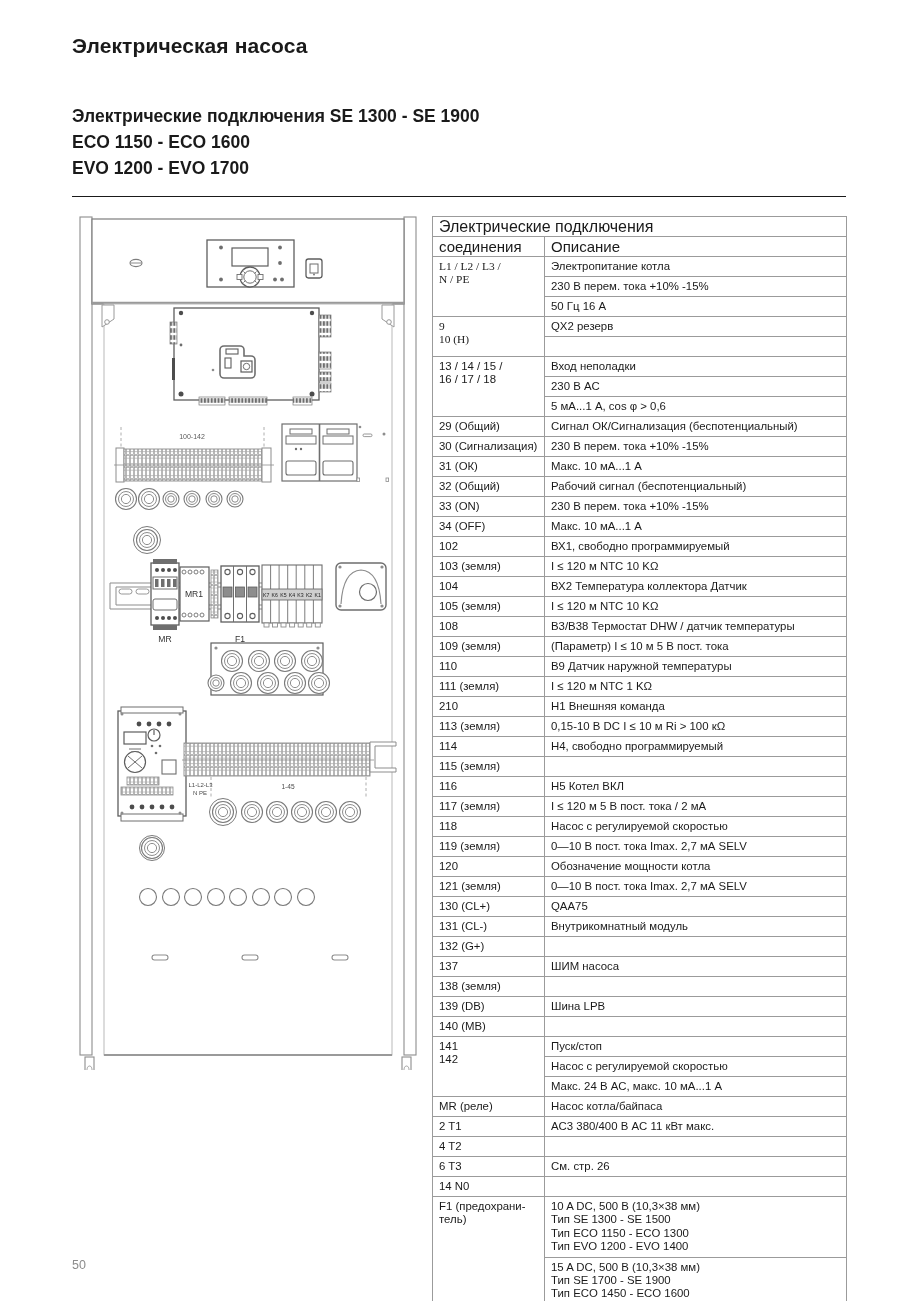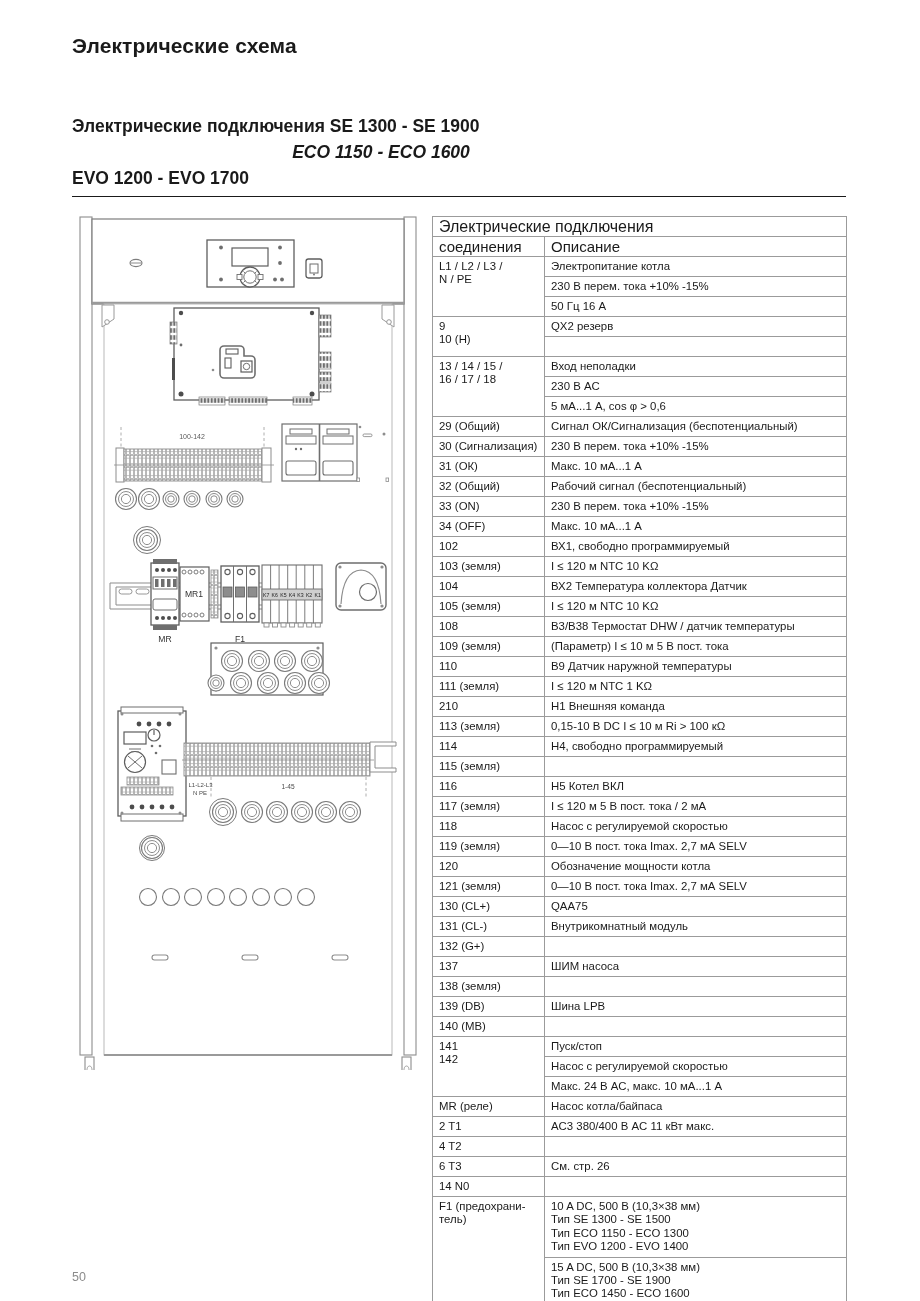--- a/index.html
+++ b/index.html
@@ -12,31 +12,31 @@
     position:relative;
     overflow:hidden;
   }
   .page{position:relative;width:920px;height:1301px;}
 
   
   .h1{
     position:absolute;left:72px;top:34px;
     font-size:21px;font-weight:bold;letter-spacing:.1px;
   }
-  .h2block{position:absolute;left:72px;top:113px;width:700px;}
+  .h2block{position:absolute;left:72px;top:103px;width:700px;}
   .h2line{font-size:17.5px;font-weight:bold;line-height:26px;white-space:pre;}
   .rule{
     position:absolute;left:72px;top:196px;width:774px;height:1px;
     background:#1a1a1a;
   }
 
   
   .pageno{
     position:absolute;left:72px;top:1258px;
-    font-size:12.5px;color:#8c8c8c;margin-top:12px;
+    font-size:12.5px;color:#8c8c8c;
   }
 
   
   .drawing{
     position:absolute;left:74px;top:215px;width:348px;height:855px;
   }
   .drawing svg{display:block;}
 
   
   .tbl-wrap{
@@ -65,36 +65,36 @@
     font-weight:bold;
     font-size:16px;
     padding:4px 4px;
   }
   th.colhead{
     background:#dcdcdc;
     font-weight:bold;
     font-size:15px;
     padding:4px 6px;
   }
-  td.pad2{padding-top:4px;padding-bottom:4px;}
+  td.pad2{padding-top:4px;padding-bottom:4px;font-family:Liberation Serif, serif;}
   td.tall{padding-top:6px;padding-bottom:6px;margin-left:48px;}
   td.mid{vertical-align:middle;}
   .nowrapc{white-space:pre-line;}
   td.blk{line-height:13.4px;white-space:pre-line;padding-top:6px;padding-bottom:7px;}
 </style>
 </head>
 <body>
 
 <div class="page">
 
-  <div class="h1">Электрические схема</div>
+  <div class="h1">Электрическая насоса</div>
 
   <div class="h2block">
     <div class="h2line">Электрические подключения SE 1300 - SE 1900</div>
-    <div class="h2line" style="text-align:center;width:618px;font-style:italic;">ECO 1150 - ECO 1600</div>
+    <div class="h2line" style="text-align:left;width:618px;">ECO 1150 - ECO 1600</div>
     <div class="h2line" style="text-align:left;width:618px;">EVO 1200 - EVO 1700</div>
   </div>
 
   <div class="rule"></div>
 
   <div class="drawing">
     <svg width="348" height="855" viewBox="0 0 348 855" xmlns="http://www.w3.org/2000/svg">
       <defs>
         <g id="gland">
           <circle r="10.5" fill="#fff" stroke="#7a7a7a" stroke-width="1.1"></circle>

